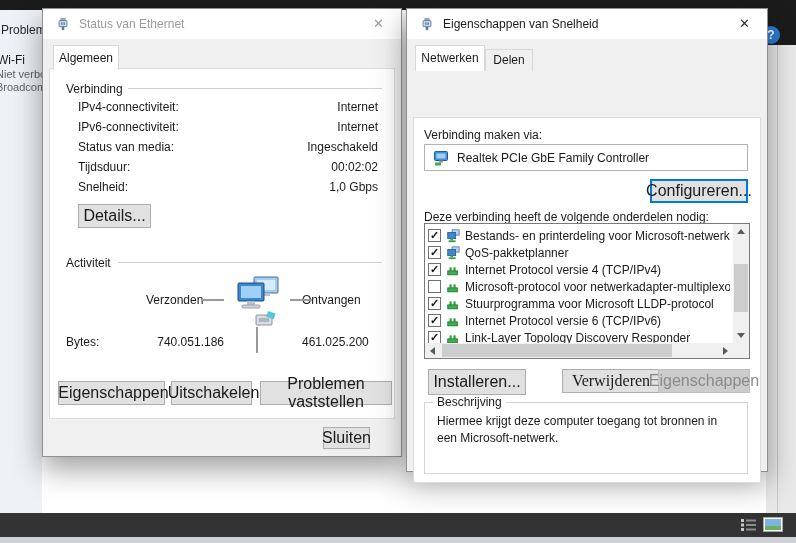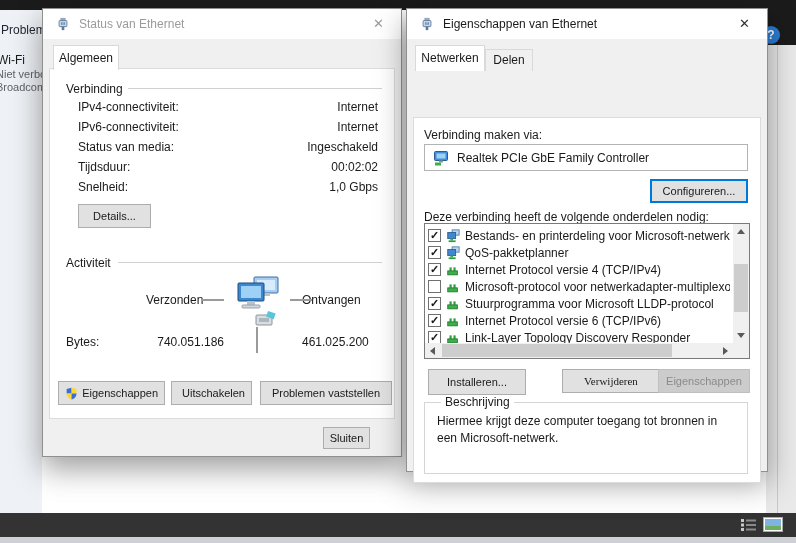--- a/index.html
+++ b/index.html
@@ -32,21 +32,21 @@
                      line-height:29px;font-size:13px;cursor:default;}
   .inactive .t-text,.inactive .t-close{color:#9b9b9b;}
   .active .t-text{color:#1a1a1a;} .active .t-close{color:#333;}
   .tab{position:absolute;text-align:center;border:1px solid #d9d9d9;border-bottom:none;}
   .tab.on{background:#fff;z-index:3;}
   .tab.off{background:#f0f0f0;}
   .page{position:absolute;background:#fff;border:1px solid #dcdcdc;z-index:2;}
   .grp-label{position:absolute;color:#1a1a1a;background:#fff;padding:0 2px;z-index:1;}
   .grp-line{position:absolute;height:1px;background:#d0d0d0;}
   .btn{position:absolute;background:#e1e1e1;border:1px solid #adadad;text-align:center;
-       font-family:inherit;font-size:11px;color:#1a1a1a;display:flex;align-items:center;
+       font-family:inherit;font-size:16px;color:#1a1a1a;display:flex;align-items:center;
        justify-content:center;gap:4px;box-sizing:border-box;}
   .btn.focus{border:2px solid #0078d7;}
   .btn.disabled{background:#cccccc;border-color:#bfbfbf;color:#8a8a8a;}
   
   #dlg-status{left:42px;top:8px;width:358px;height:447px;z-index:2;}
   #st-page{left:6px;top:59px;width:344px;height:349px;}
   #status-rows{position:absolute;left:0;top:28px;right:0;}
   .st-row{position:relative;height:20px;}
   .st-row .lbl{position:absolute;left:28px;top:3px;}
   .st-row .val{position:absolute;right:16px;top:3px;text-align:right;}
@@ -68,21 +68,21 @@
   .hscroll{position:absolute;left:0;right:16px;bottom:0;height:15px;background:#f0f0f0;}
   .sb-corner{position:absolute;right:0;bottom:0;width:16px;height:15px;background:#f0f0f0;}
   .sb-btn{position:absolute;display:flex;align-items:center;justify-content:center;}
   .vthumb{position:absolute;left:1px;width:14px;top:40px;height:48px;background:#cdcdcd;}
   .hthumb{position:absolute;top:1px;height:13px;left:17px;width:230px;background:#cdcdcd;}
   .tri-up{width:0;height:0;border-left:4px solid transparent;border-right:4px solid transparent;border-bottom:5px solid #5a5a5a;}
   .tri-dn{width:0;height:0;border-left:4px solid transparent;border-right:4px solid transparent;border-top:5px solid #5a5a5a;}
   .tri-lf{width:0;height:0;border-top:4px solid transparent;border-bottom:4px solid transparent;border-right:5px solid #5a5a5a;}
   .tri-rt{width:0;height:0;border-top:4px solid transparent;border-bottom:4px solid transparent;border-left:5px solid #5a5a5a;}
   .descr-box{position:absolute;left:10px;top:284px;width:324px;height:72px;border:1px solid #d5d5d5;box-sizing:border-box;}
-  .descr-label{position:absolute;left:16px;top:-8px;background:#fff;padding:0 4px;text-align:center;}
+  .descr-label{position:absolute;left:8px;top:-8px;background:#fff;padding:0 4px;text-align:center;}
   .descr-text{position:absolute;left:12px;top:10px;width:300px;line-height:1.4;}
   .plain{position:absolute;}
 </style>
 </head>
 <body>
 
 <div id="screen">
 
   <div class="bg-topbar"></div>
   <div class="bg-topbar-right"></div>
@@ -213,21 +213,21 @@
 
   <div id="dlg-props" class="dlg active">
     <div class="titlebar">
       <svg class="t-icon" width="14" height="14" viewBox="0 0 16 16">
         <rect x="5" y="1" width="6" height="3" fill="#9aa7b4"></rect>
         <rect x="3.5" y="4" width="9" height="7" rx="1" fill="#c7d7e6" stroke="#5b7a9d"></rect>
         <rect x="6" y="6" width="1.4" height="3" fill="#5b7a9d"></rect>
           <rect x="8.6" y="6" width="1.4" height="3" fill="#5b7a9d"></rect>
         <rect x="6.5" y="11" width="3" height="4" fill="#5b7a9d"></rect>
       </svg>
-      <span class="t-text">Eigenschappen van Ethernet</span>
+      <span class="t-text">Eigenschappen van Snelheid</span>
       <span class="t-close">✕</span>
     </div>
     <div class="tab on" style="left:8px;top:36px;width:68px;height:25px;line-height:25px;">Netwerken</div>
     <div class="tab off" style="left:78px;top:40px;width:46px;height:21px;line-height:21px;">Delen</div>
 
     <div id="pr-page" class="page">
       <span class="plain" style="left:10px;top:10px;">Verbinding maken via:</span>
 
       <div class="adapter-box">
         <svg width="16" height="16" viewBox="0 0 16 16">

